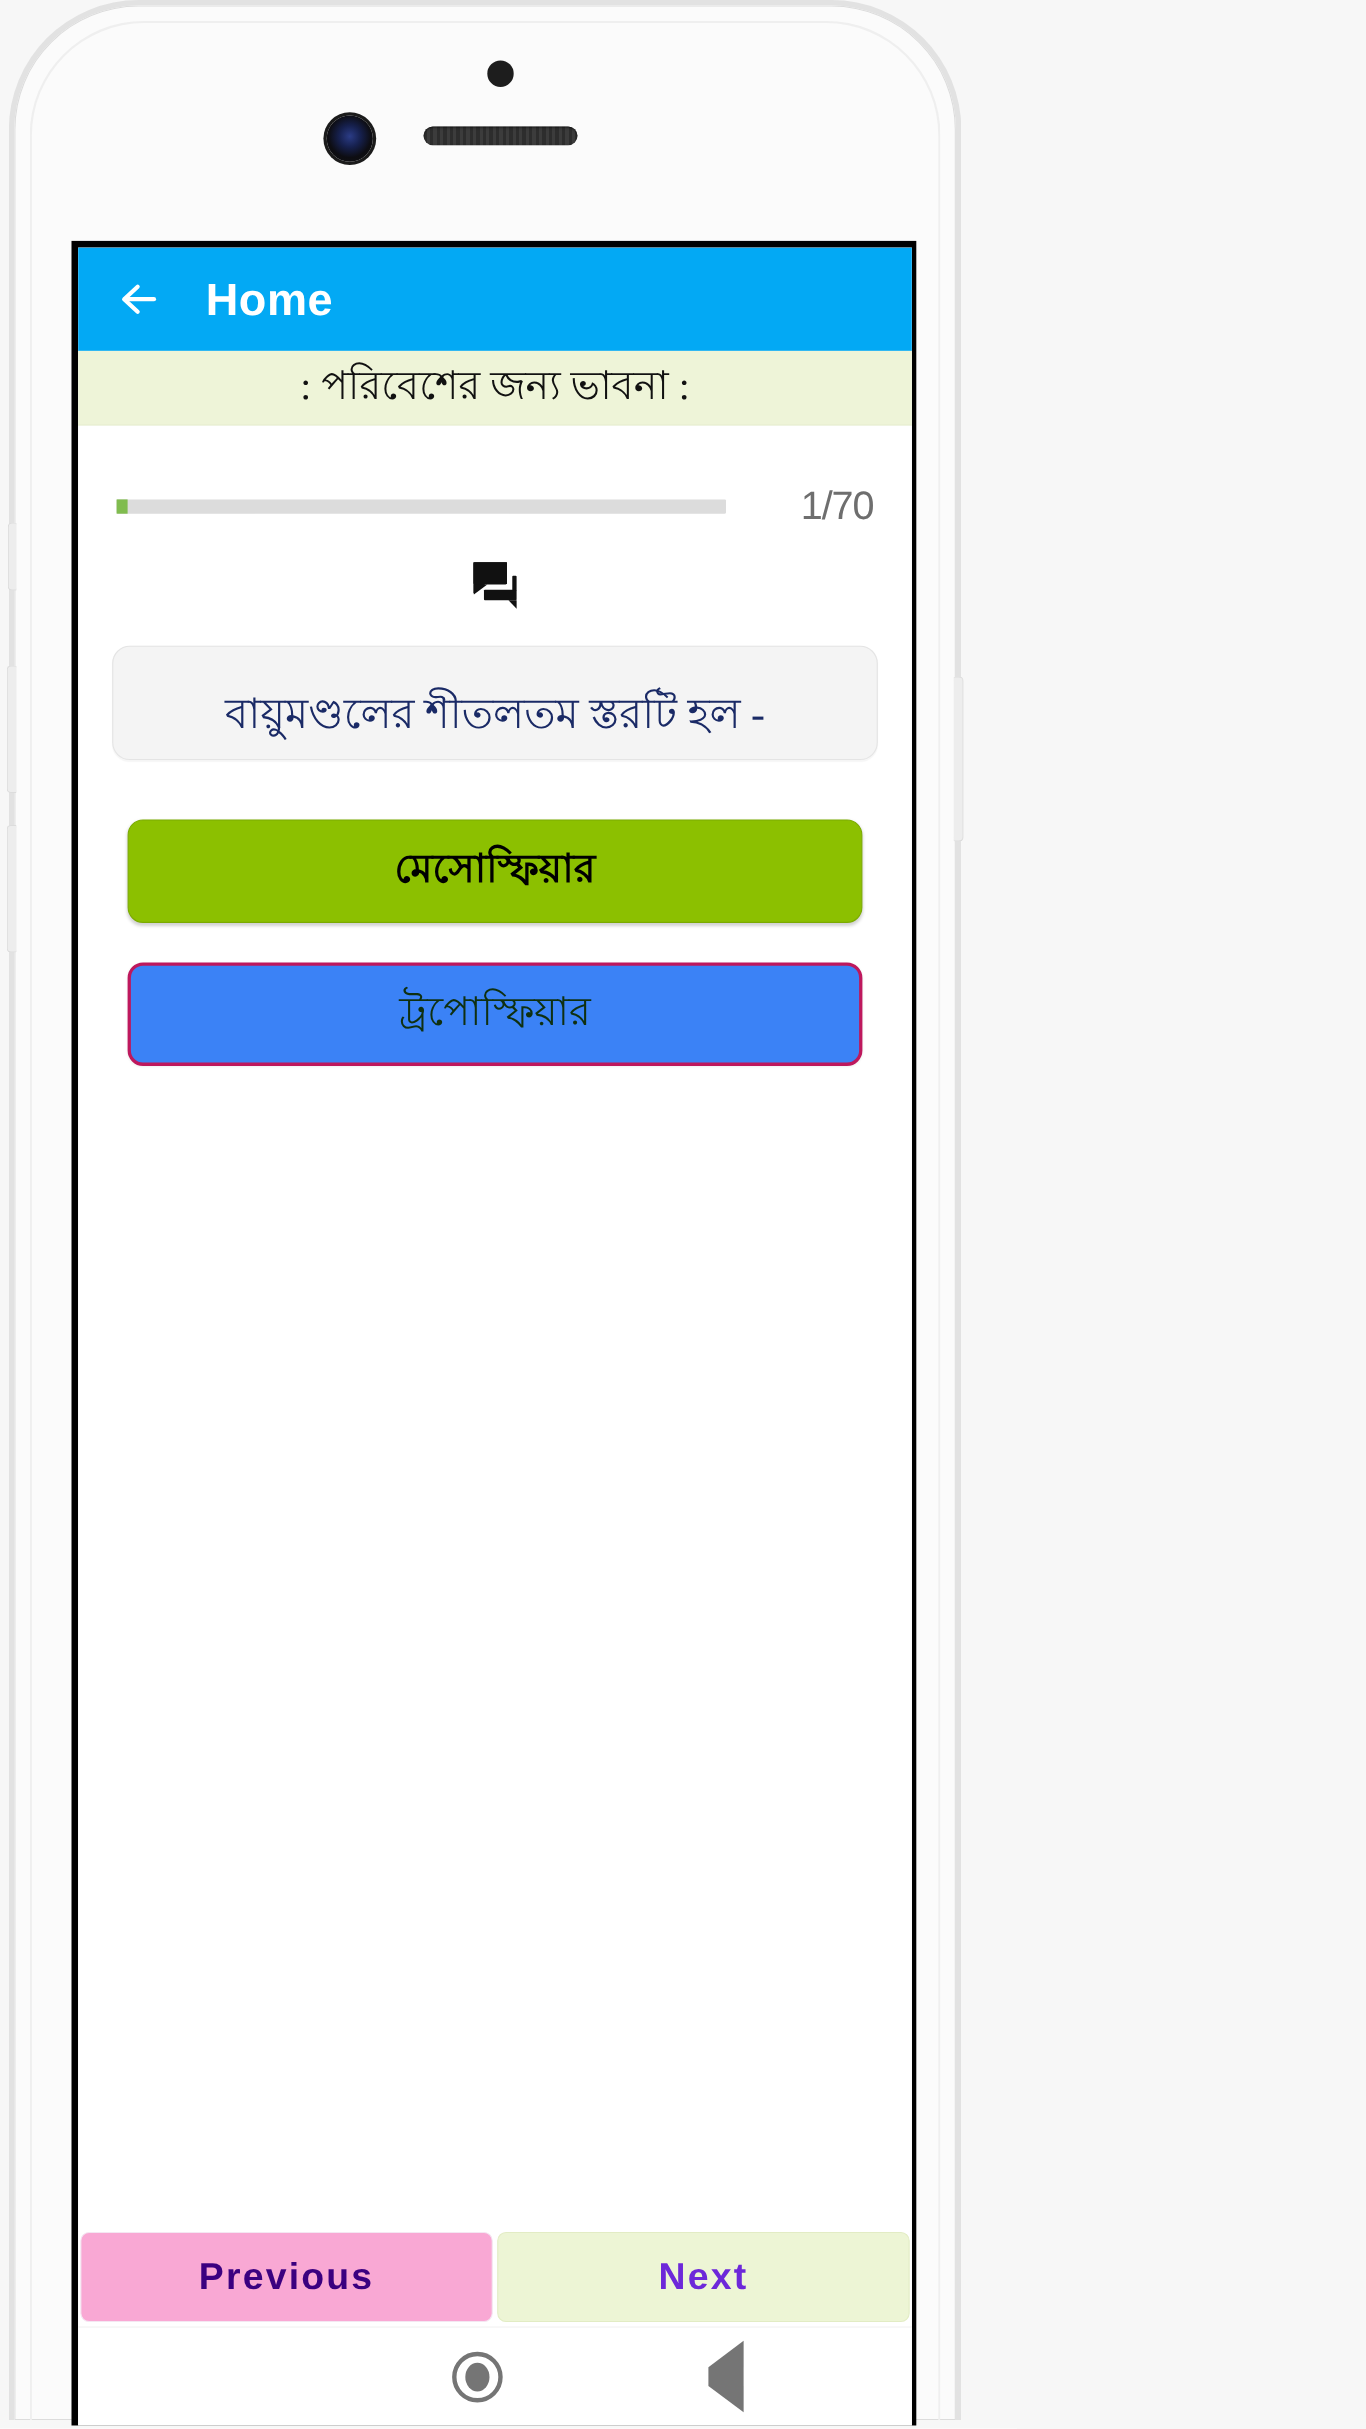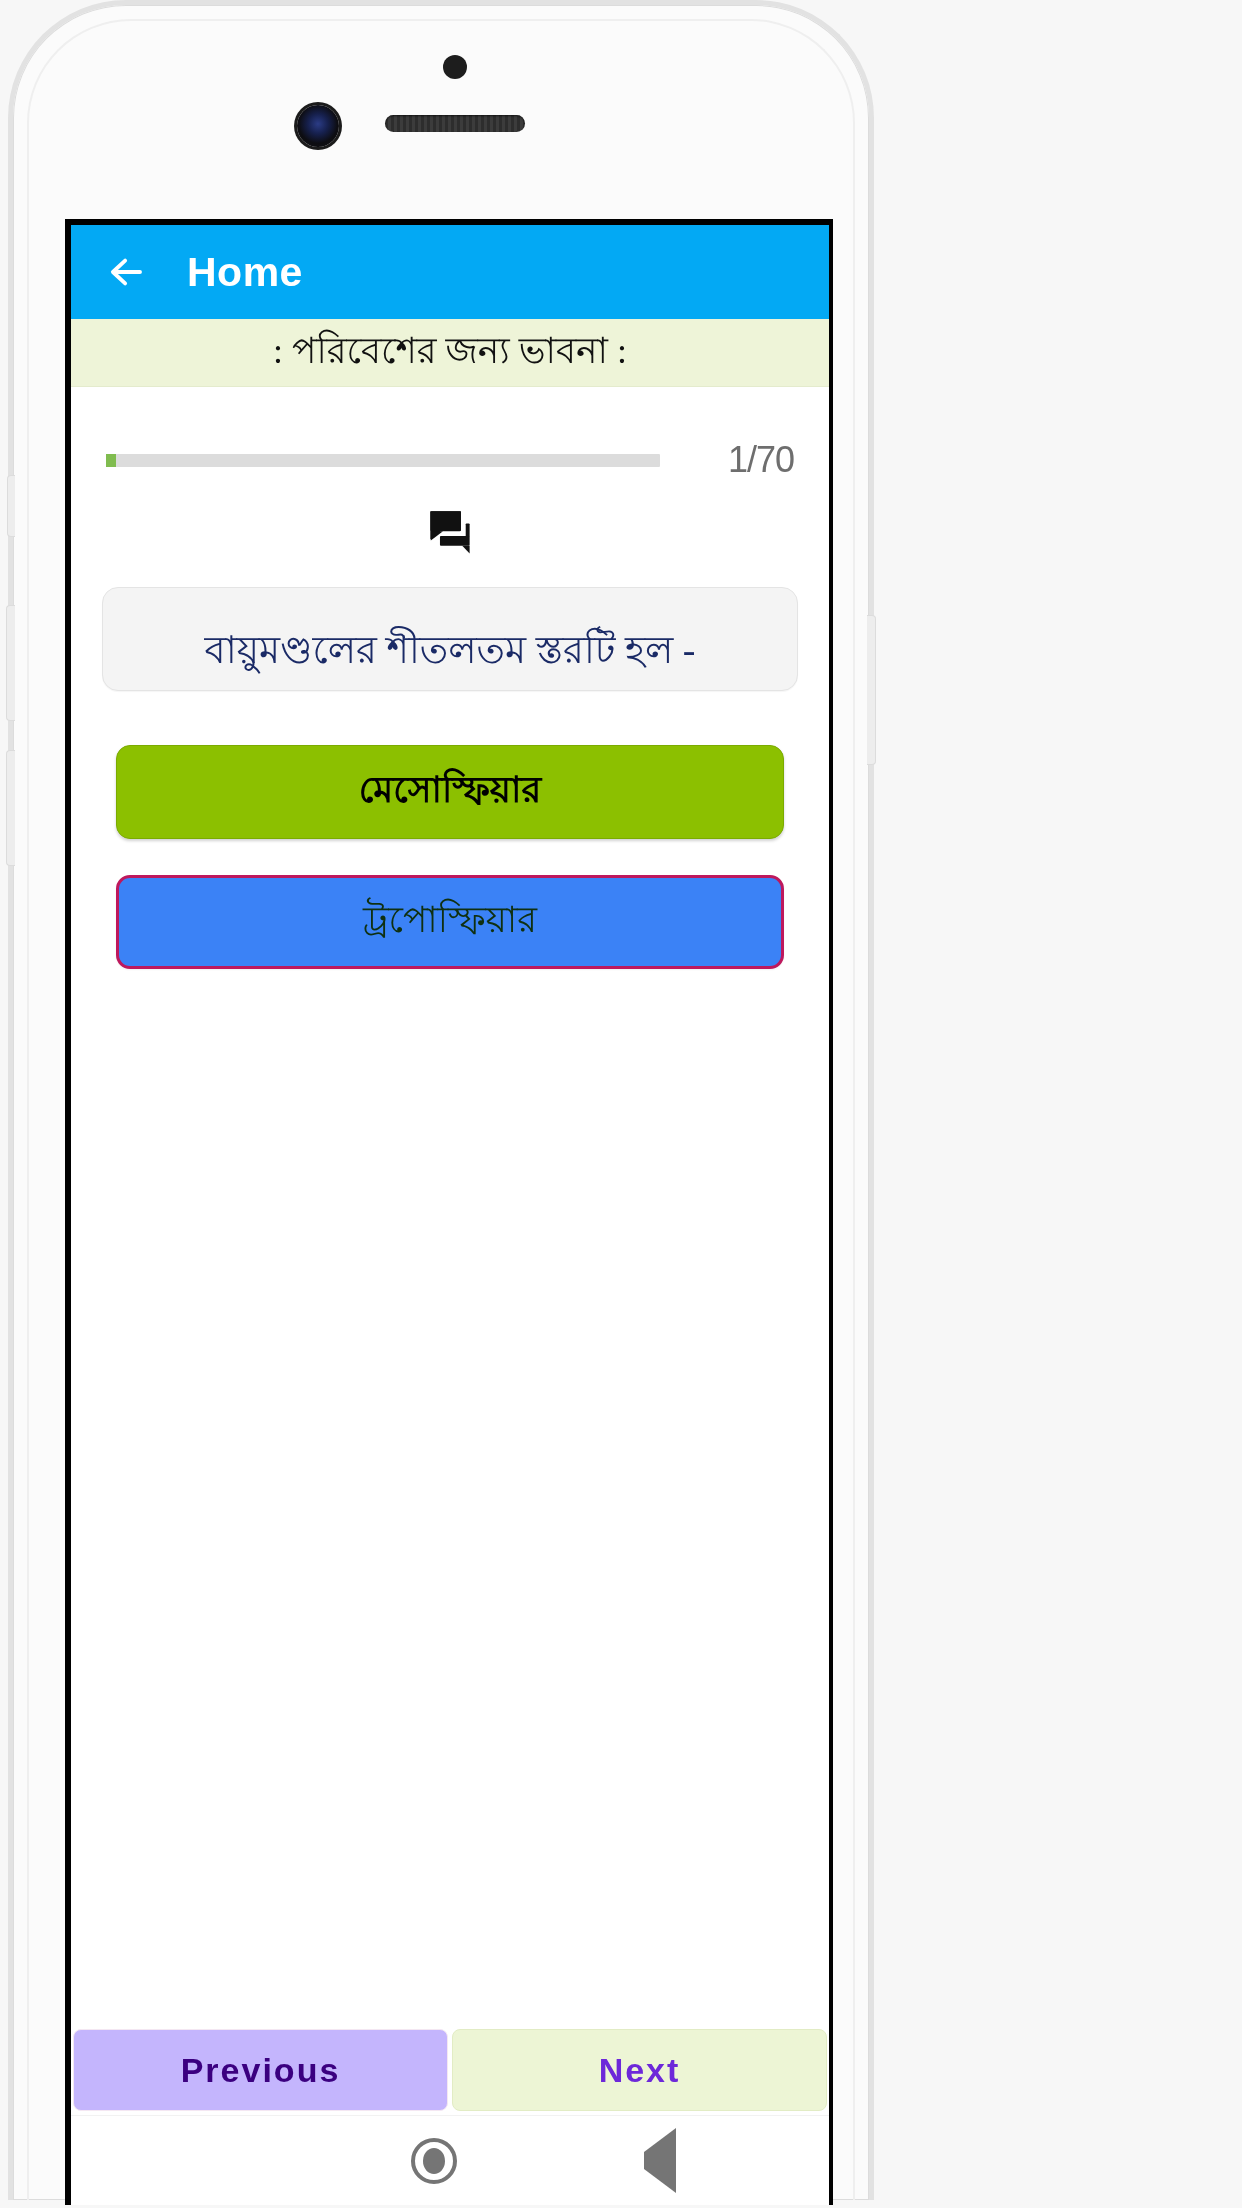--- a/index.html
+++ b/index.html
@@ -236,21 +236,21 @@
     flex:1 1 50%;
     display:flex;
     align-items:center;
     justify-content:center;
     border-radius:8px;
     font-size:34px;
     font-weight:700;
     letter-spacing:2px;
   }
   #btn-previous{
-    background:#c4b5fd;
+    background:#f9a8d4;
     color:#3b0080;
     border:1px solid #f4e7f2;
   }
   #btn-next{
     background:#edf5d5;
     color:#6d28d9;
     border:1px solid #e2ecc4;
   }
 
   

